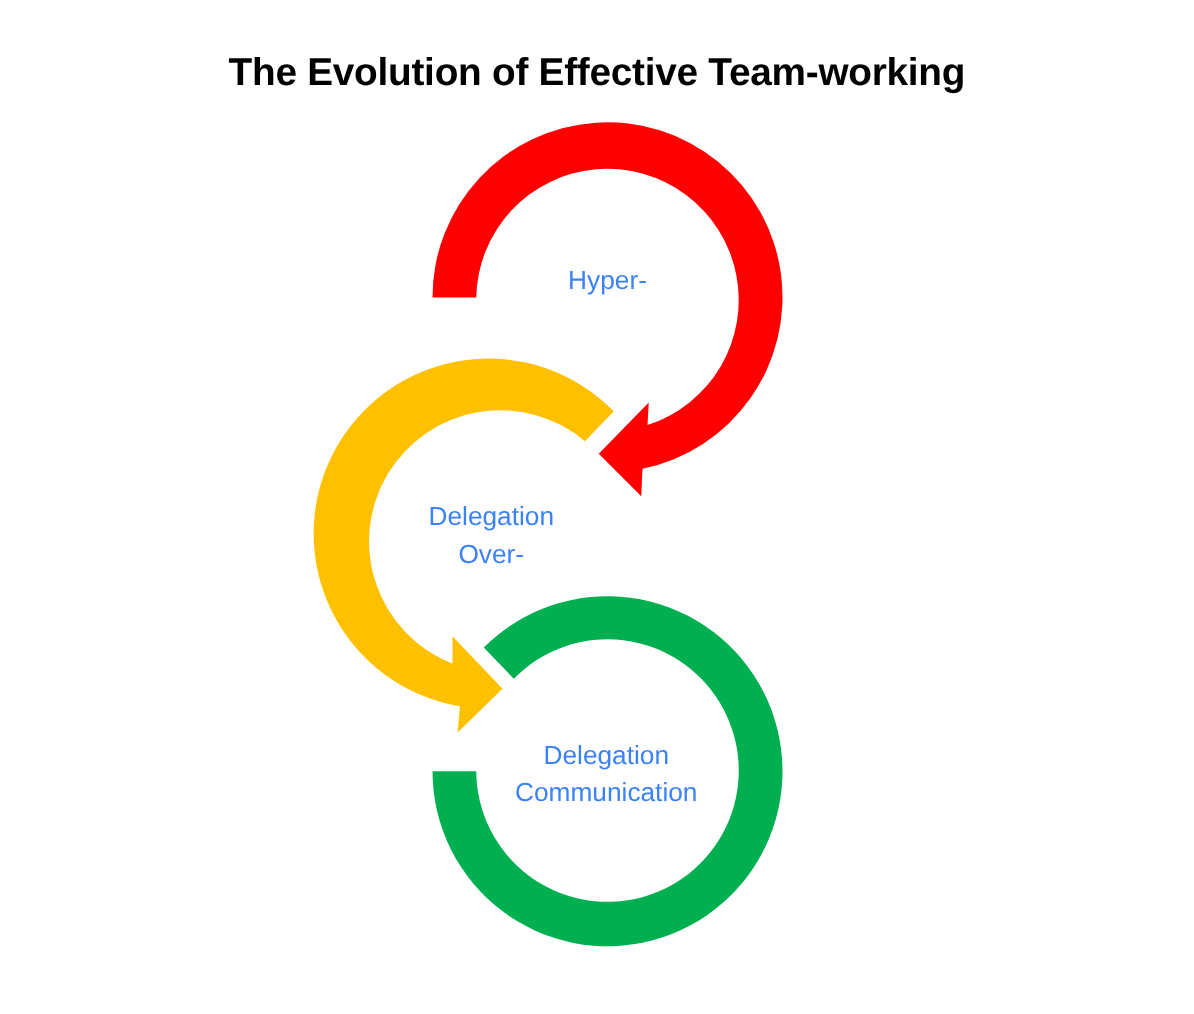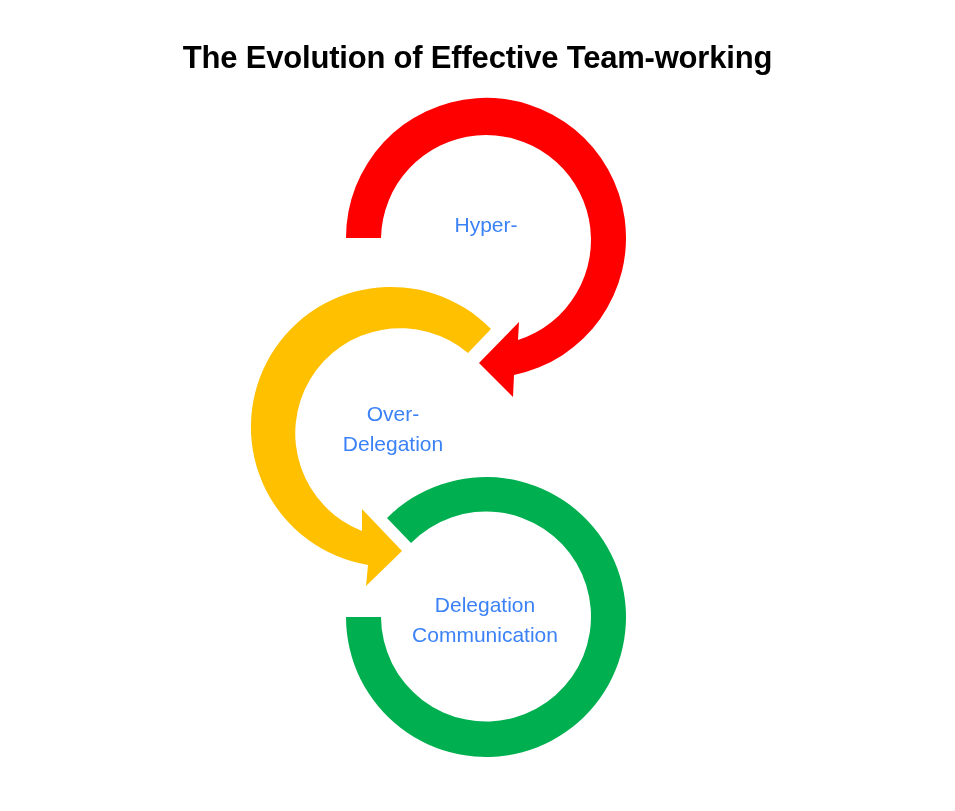--- a/index.html
+++ b/index.html
@@ -75,20 +75,20 @@
              L 518 340
              A 105 105 0 1 0 381 238 Z"></path>
   </g>
 </svg>
 
 <div class="label" style="left: 406px; top: 210px; width: 160px;">
   <span>Hyper-</span>
 </div>
 
 <div class="label" style="left: 318px; top: 399px; width: 150px;">
+  <span>Delegation</span>
   <span>Over-</span>
-  <span>Delegation</span>
 </div>
 
 <div class="label" style="left: 405px; top: 590px; width: 160px;">
   <span>Delegation</span>
   <span>Communication</span>
 </div>
 
 </body></html>

